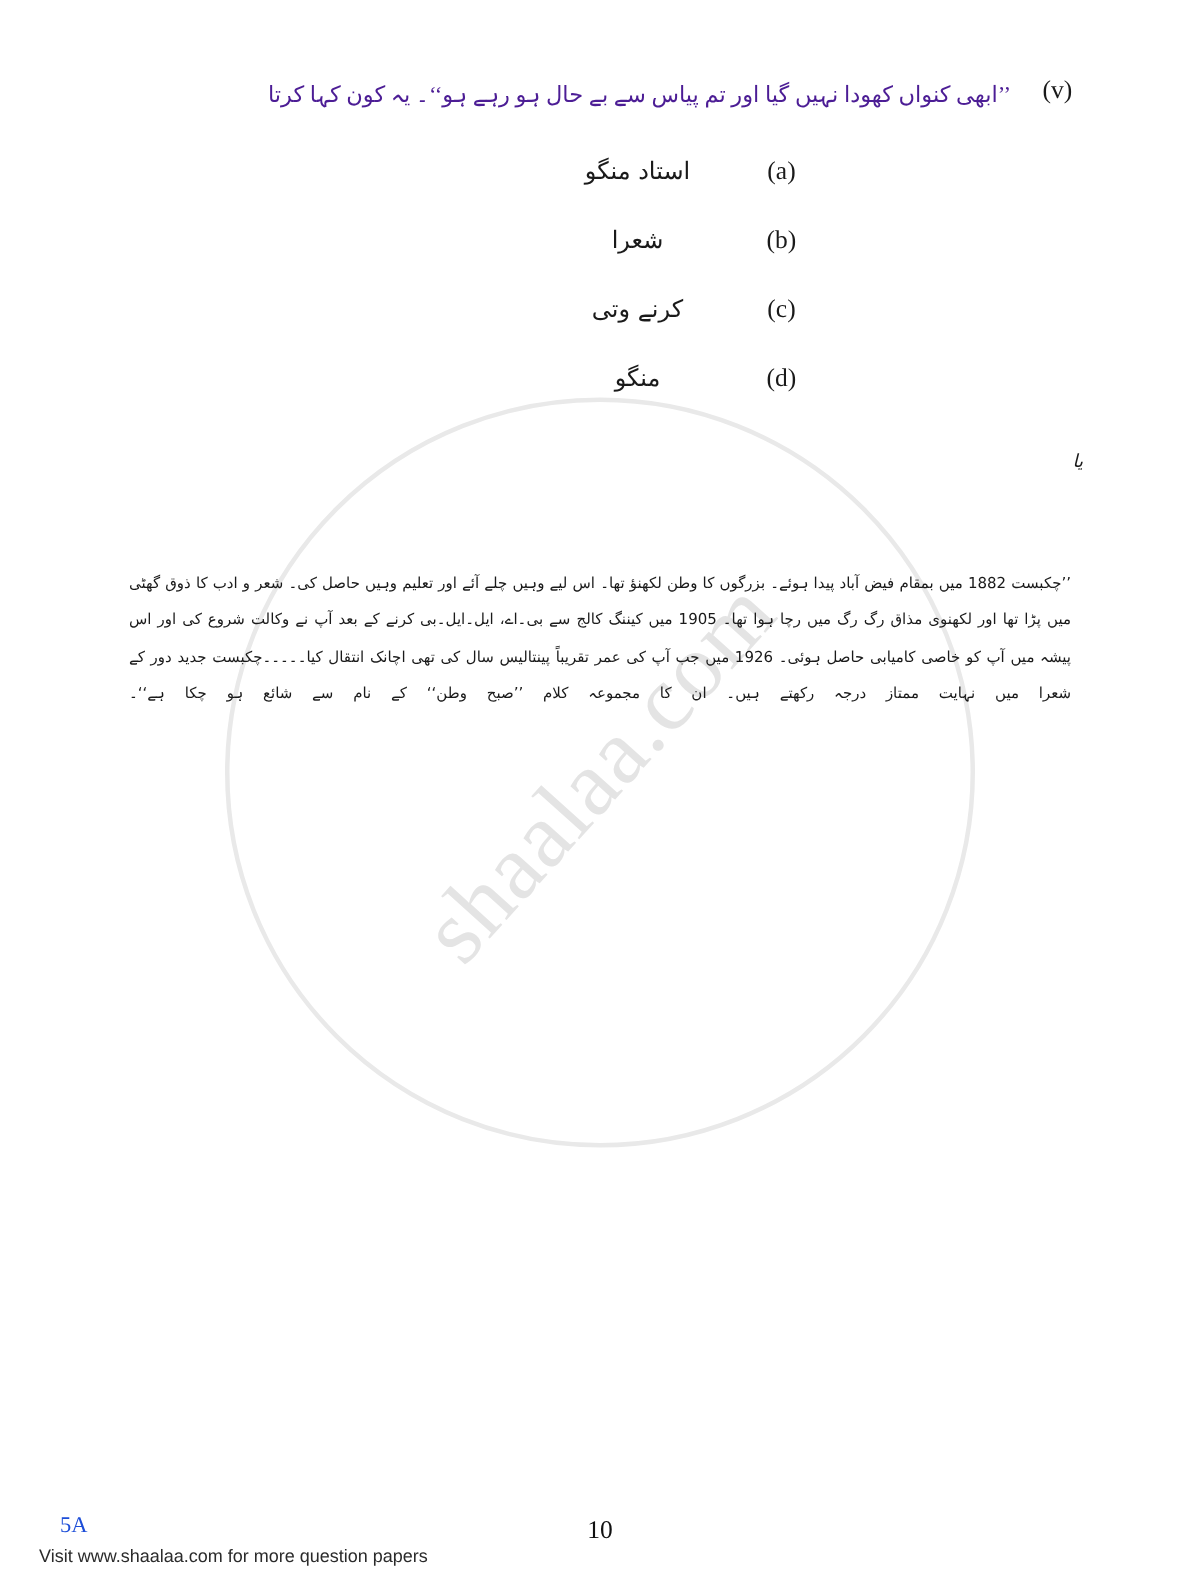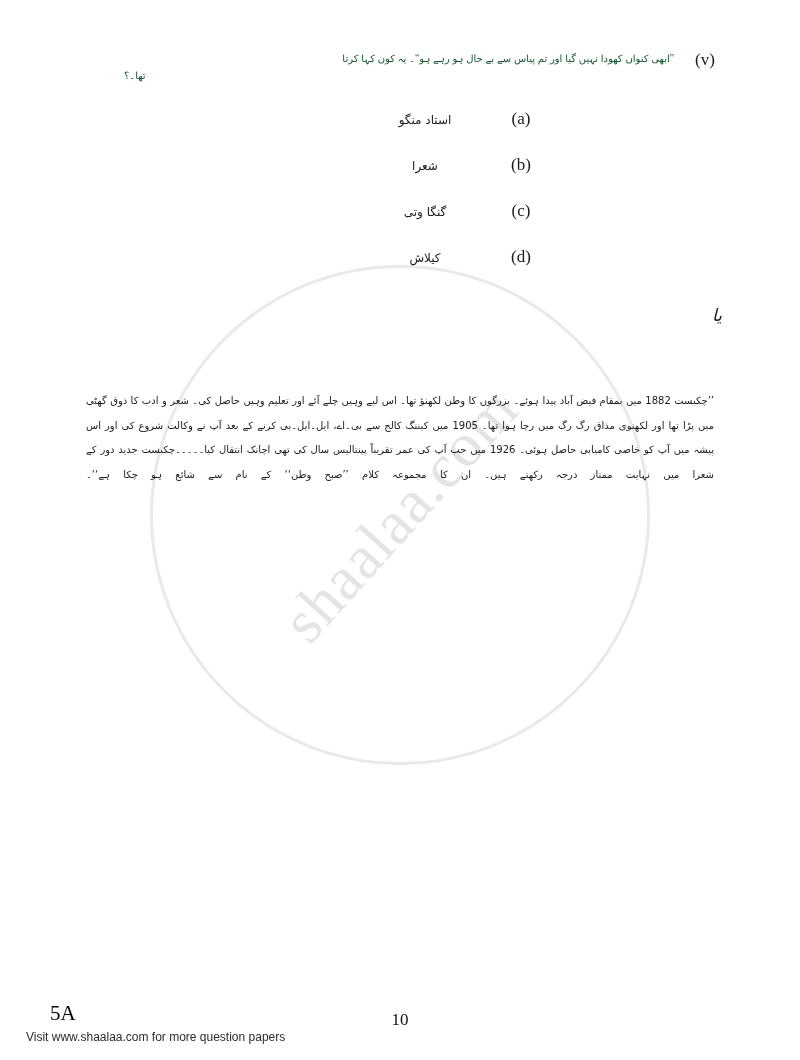--- a/index.html
+++ b/index.html
@@ -50,24 +50,24 @@
     z-index: 1;
     width: 800px;
     height: 1060px;
     box-sizing: border-box;
     padding: 48px 78px 0 78px;
   }
 
   .urdu {
     direction: rtl;
     text-align: right;
-    font-family: Liberation Sans, sans-serif;
-    font-size: 10px;
+    font-family: Liberation Serif, serif;
+    font-size: 15px;
     line-height: 2.25;
-    color: #14532d;
+    color: #4c1d95;
   }
 
   
   .question-row {
     display: flex;
     flex-direction: row-reverse;
     align-items: flex-start;
     justify-content: flex-start;
     gap: 14px;
   }
@@ -103,29 +103,29 @@
   }
   .opt-label {
     direction: ltr;
     font-family: "Liberation Serif", serif;
     font-size: 17px;
     width: 42px;
     text-align: center;
   }
   .opt-text {
     font-family: "DejaVu Sans", sans-serif;
-    font-size: 12px;
+    font-size: 16px;
     width: 150px;
     text-align: center;
   }
 
   .or-divider {
     text-align: right;
     font-family: "DejaVu Sans", sans-serif;
-    font-size: 17px;
+    font-size: 12px;
     margin: 38px 0 64px 0;
     font-style: italic;
   }
 
   .passage {
     direction: rtl;
     text-align: justify;
     text-align-last: justify;
     font-family: "DejaVu Sans", sans-serif;
     font-size: 10px;
@@ -139,25 +139,25 @@
   
   .footer {
     position: absolute;
     left: 0;
     bottom: 0;
     width: 800px;
     z-index: 2;
   }
   .page-code {
     position: absolute;
-    left: 50px;
+    left: 40px;
     bottom: 34px;
     font-family: "Liberation Serif", serif;
-    font-size: 21px;
-    color: #000000;
+    font-size: 15px;
+    color: #1d4ed8;
   }
   .page-number {
     position: absolute;
     left: 0;
     right: 0;
     bottom: 30px;
     text-align: center;
     font-family: "Liberation Serif", serif;
     font-size: 17px;
     color: #111;
@@ -178,40 +178,39 @@
   <div class="ring"></div>
   <div class="wm-text">shaalaa.com</div>
 </div>
 
 <div class="page">
 
   <div class="question-row">
     <div class="q-label">(v)</div>
     <div class="q-text urdu">
       <div>’’ابھی کنواں کھودا نہیں گیا اور تم پیاس سے بے حال ہو رہے ہو‘‘۔ یہ کون کہا کرتا</div>
-      <div class="q-text-line2">تھا۔؟</div>
     </div>
   </div>
 
   <div class="options">
     <div class="option-row">
       <div class="opt-label">(a)</div>
       <div class="opt-text">استاد منگو</div>
     </div>
     <div class="option-row">
       <div class="opt-label">(b)</div>
       <div class="opt-text">شعرا</div>
     </div>
     <div class="option-row">
       <div class="opt-label">(c)</div>
-      <div class="opt-text">گنگا وتی</div>
+      <div class="opt-text">کرنے وتی</div>
     </div>
     <div class="option-row">
       <div class="opt-label">(d)</div>
-      <div class="opt-text">کیلاش</div>
+      <div class="opt-text">منگو</div>
     </div>
   </div>
 
   <div class="or-divider">یا</div>
 
   <div class="passage">
     <p>’’چکبست 1882 میں بمقام فیض آباد پیدا ہوئے۔ بزرگوں کا وطن لکھنؤ تھا۔ اس لیے وہیں چلے آئے اور تعلیم وہیں حاصل کی۔ شعر و ادب کا ذوق گھٹی میں پڑا تھا اور لکھنوی مذاق رگ رگ میں رچا ہوا تھا۔ 1905 میں کیننگ کالج سے بی۔اے، ایل۔ایل۔بی کرنے کے بعد آپ نے وکالت شروع کی اور اس پیشہ میں آپ کو خاصی کامیابی حاصل ہوئی۔ 1926 میں جب آپ کی عمر تقریباً پینتالیس سال کی تھی اچانک انتقال کیا۔۔۔۔۔چکبست جدید دور کے شعرا میں نہایت ممتاز درجہ رکھتے ہیں۔ ان کا مجموعہ کلام ’’صبح وطن‘‘ کے نام سے شائع ہو چکا ہے‘‘۔</p>
   </div>
 
 </div>

